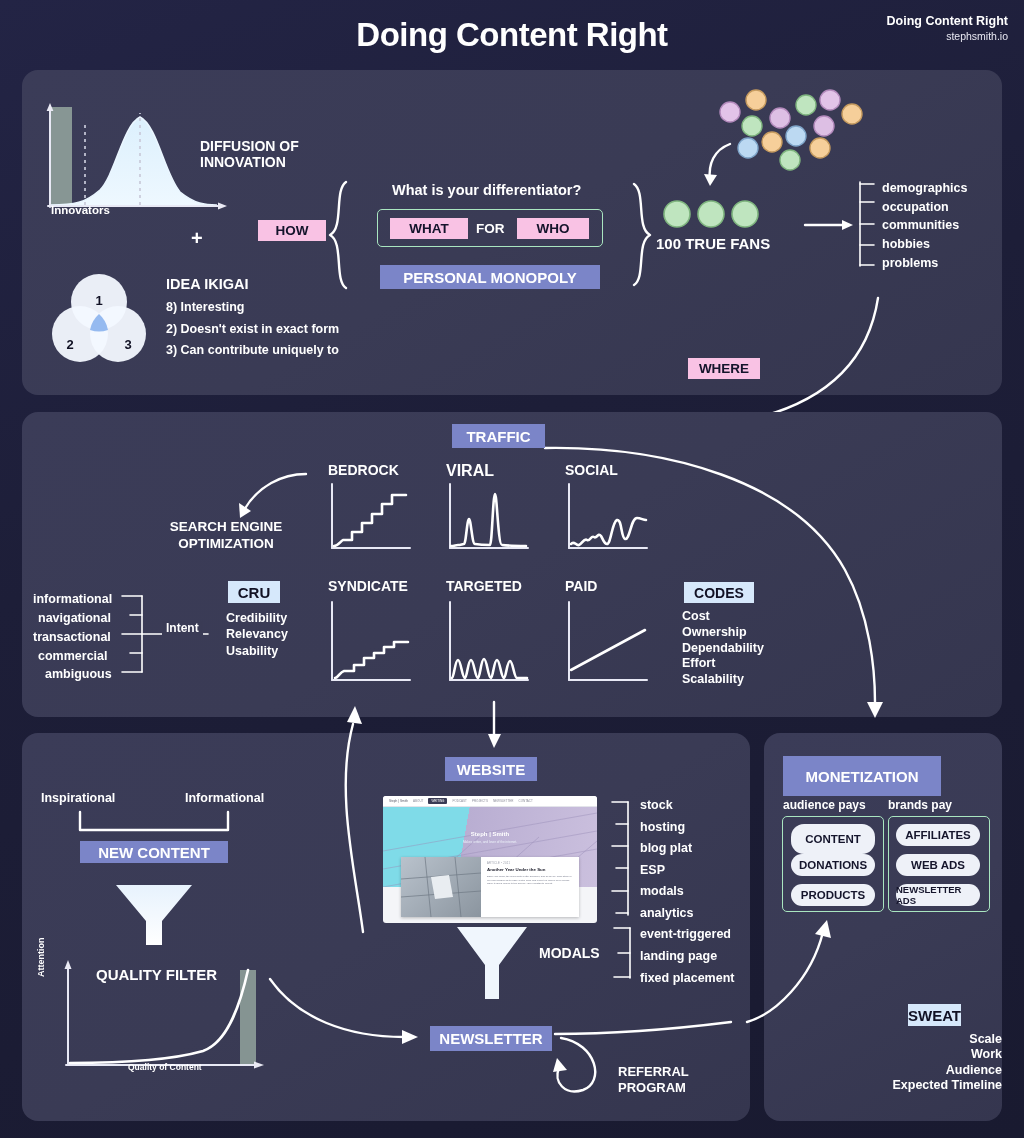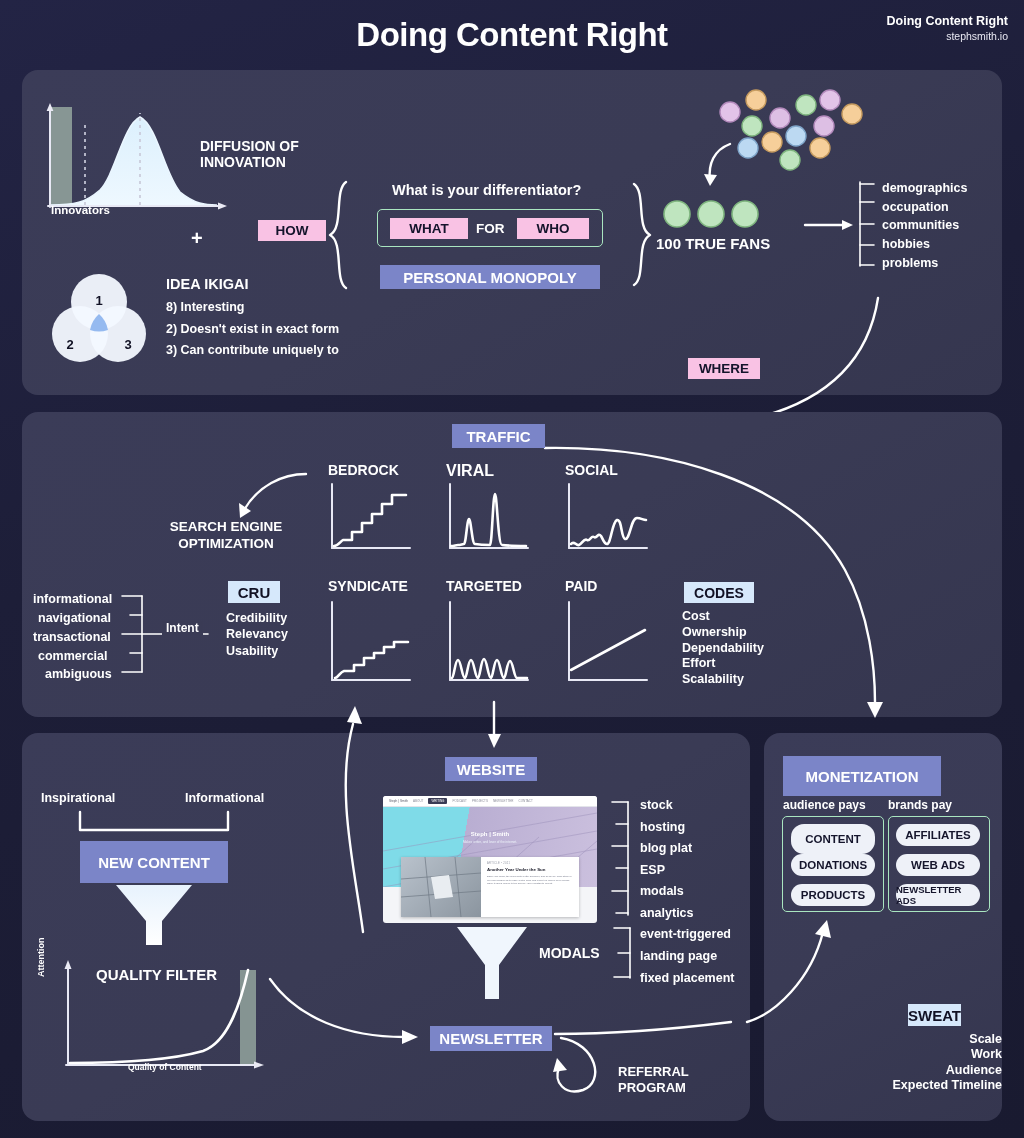--- a/index.html
+++ b/index.html
@@ -262,21 +262,21 @@
   </svg>
 
   <div class="panel" id="panel-content"></div>
 
   <div class="lbl bold" style="left:41px; top:791px; font-size:12.5px;">Inspirational</div>
   <div class="lbl bold" style="left:185px; top:791px; font-size:12.5px;">Informational</div>
   <svg style="left:78px; top:808px;" width="155" height="28">
     <path d="M2,4 L2,22 L150,22 L150,4" class="stroke-w"></path>
   </svg>
 
-  <div class="badge badge-blue" style="left:80px; top:841px; width:148px; height:42px; font-size:15px;">NEW CONTENT</div>
+  <div class="badge badge-blue" style="left:80px; top:841px; width:148px; height:22px; font-size:15px;">NEW CONTENT</div>
 
   <svg style="left:114px; top:883px;" width="80" height="64">
     <defs>
         <linearGradient id="fg1" x1="0" y1="0" x2="0" y2="1">
       <stop offset="0%" stop-color="#e7f2fd"></stop>
           <stop offset="100%" stop-color="#ffffff"></stop>
         </linearGradient>
       </defs>
     <path d="M2,2 L78,2 L48,38 L48,62 L32,62 L32,38 Z" fill="url(#fg1)"></path>
   </svg>

